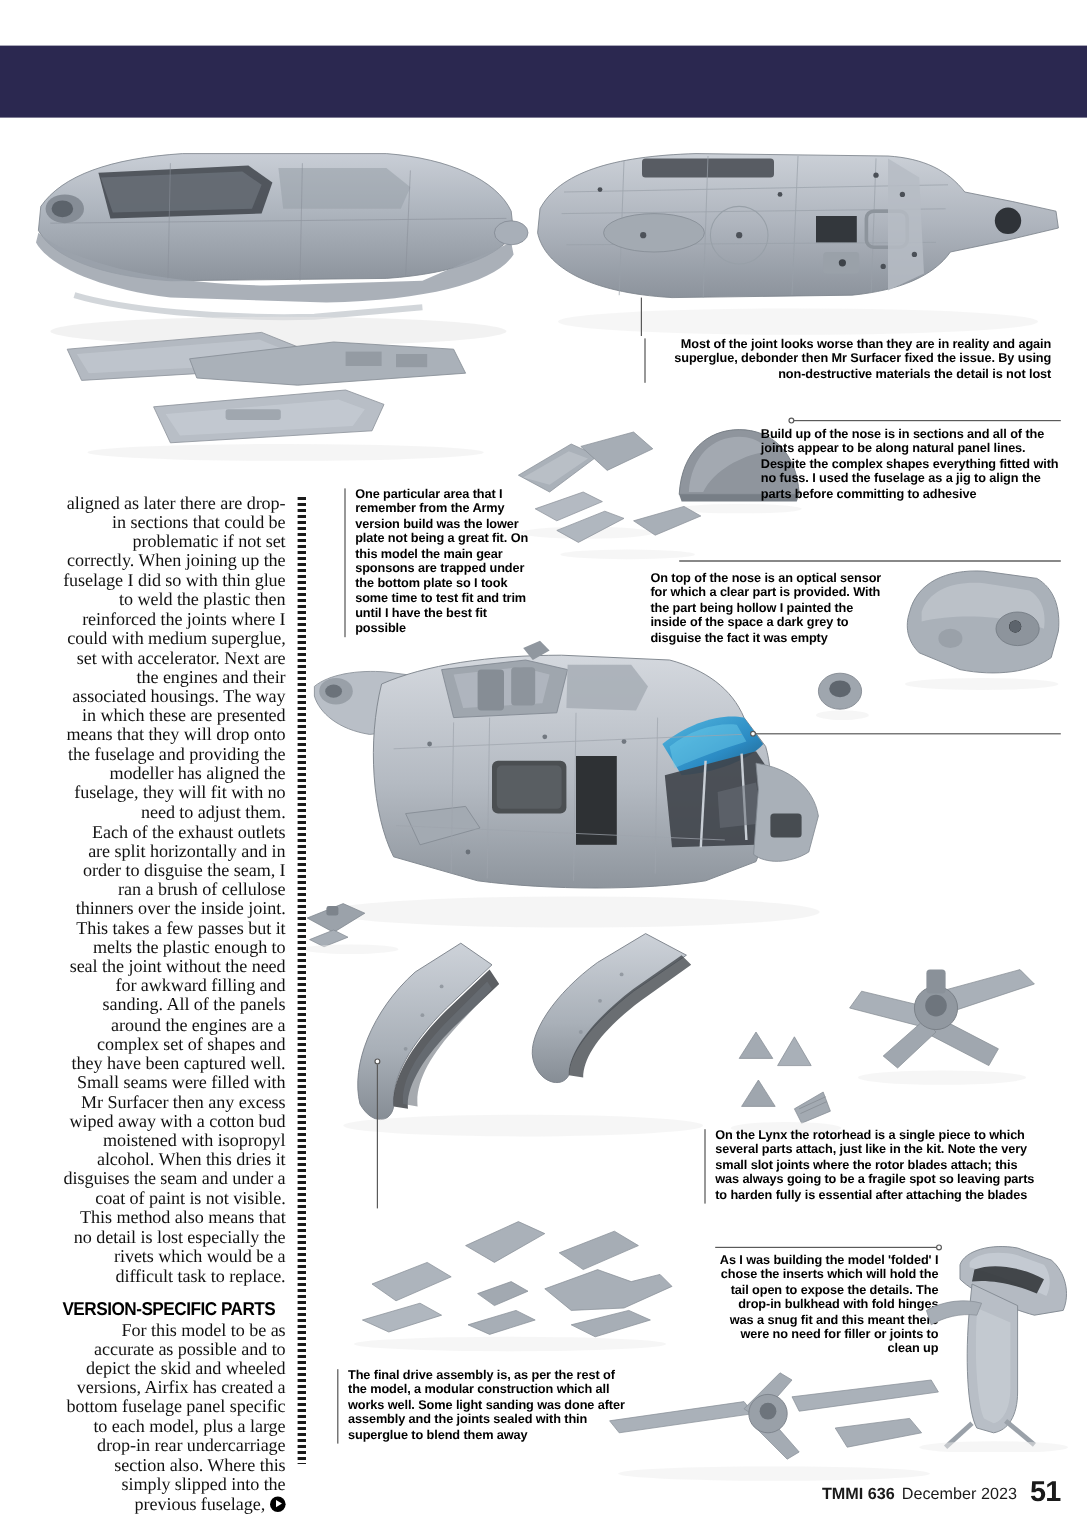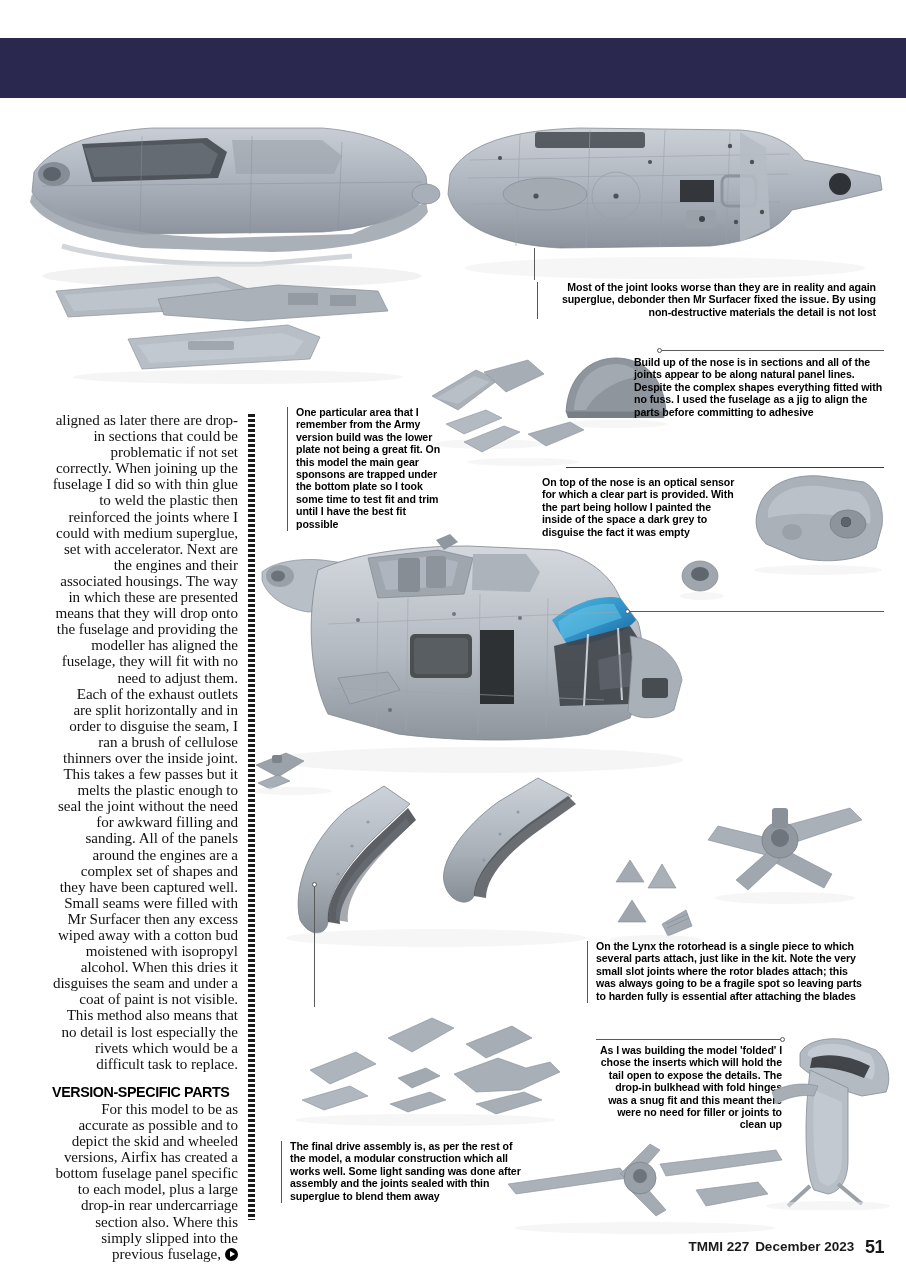--- a/index.html
+++ b/index.html
@@ -153,24 +153,24 @@
   .footer {
     position: absolute;
     right: 22px;
     bottom: 22px;
     font-family: "Liberation Sans", sans-serif;
     font-size: 13.5px;
     color: #1a1a1a;
     white-space: nowrap;
   }
   .footer .mag { font-weight: bold; }
-  .footer .date { font-weight: bold; margin-left: 2px; }
+  .footer .date { font-weight: normal; margin-left: 2px; }
   .footer .pageno {
     font-weight: bold;
-    font-size: 18px;
+    font-size: 24px;
     margin-left: 7px;
     vertical-align: -2px;
     letter-spacing: -0.5px;
   }
 </style>
 </head>
 <body>
 
 <div class="page">
 
@@ -511,18 +511,18 @@
   <div class="body-col">
     <p>aligned as later there are drop-in sections that could be problematic if not set correctly. When joining up the fuselage I did so with thin glue to weld the plastic then reinforced the joints where I could with medium superglue, set with accelerator. Next are the engines and their associated housings. The way in which these are presented means that they will drop onto the fuselage and providing the modeller has aligned the fuselage, they will fit with no need to adjust them.</p>
     <p class="indent">Each of the exhaust outlets are split horizontally and in order to disguise the seam, I ran a brush of cellulose thinners over the inside joint. This takes a few passes but it melts the plastic enough to seal the joint without the need for awkward filling and sanding. All of the panels around the engines are a complex set of shapes and they have been captured well. Small seams were filled with Mr Surfacer then any excess wiped away with a cotton bud moistened with isopropyl alcohol. When this dries it disguises the seam and under a coat of paint is not visible. This method also means that no detail is lost especially the rivets which would be a difficult task to replace.</p>
     <div class="section-head">VERSION-SPECIFIC PARTS</div>
     <p><span>For this model to be as accurate as possible and to depict the skid and wheeled versions, Airfix has created a bottom fuselage panel specific to each model, plus a large drop-in rear undercarriage section also. Where this simply slipped into the previous fuselage,</span><span class="more-arrow"></span></p>
   </div>
 
   <div class="dash-rule"></div>
 
   <div class="footer">
-    <span class="mag">TMMI 227</span>
+    <span class="mag">TMMI 636</span>
     <span class="date">December 2023</span>
     <span class="pageno">51</span>
   </div>
 
 </div>
 
 </body></html>

